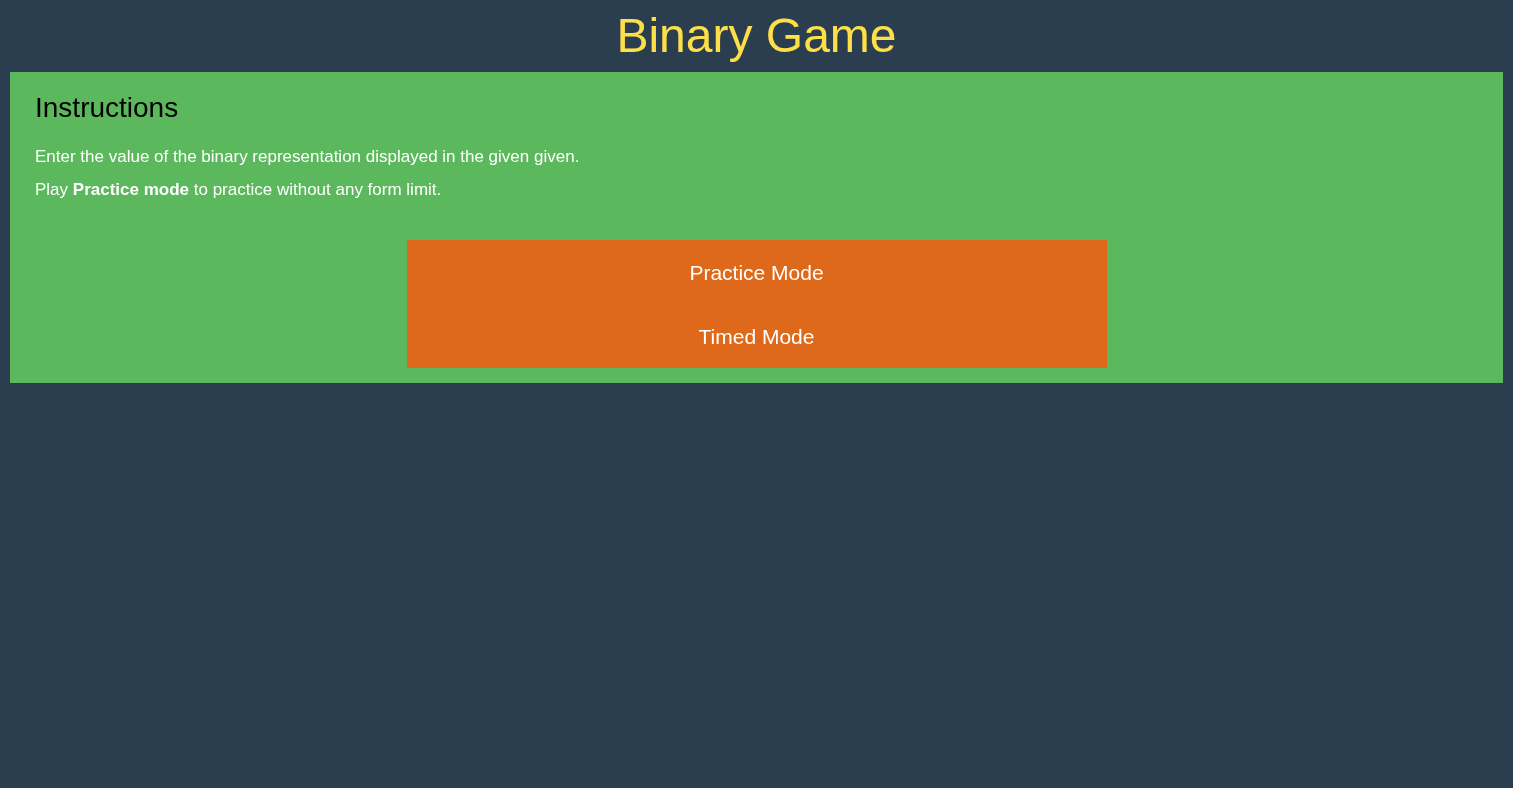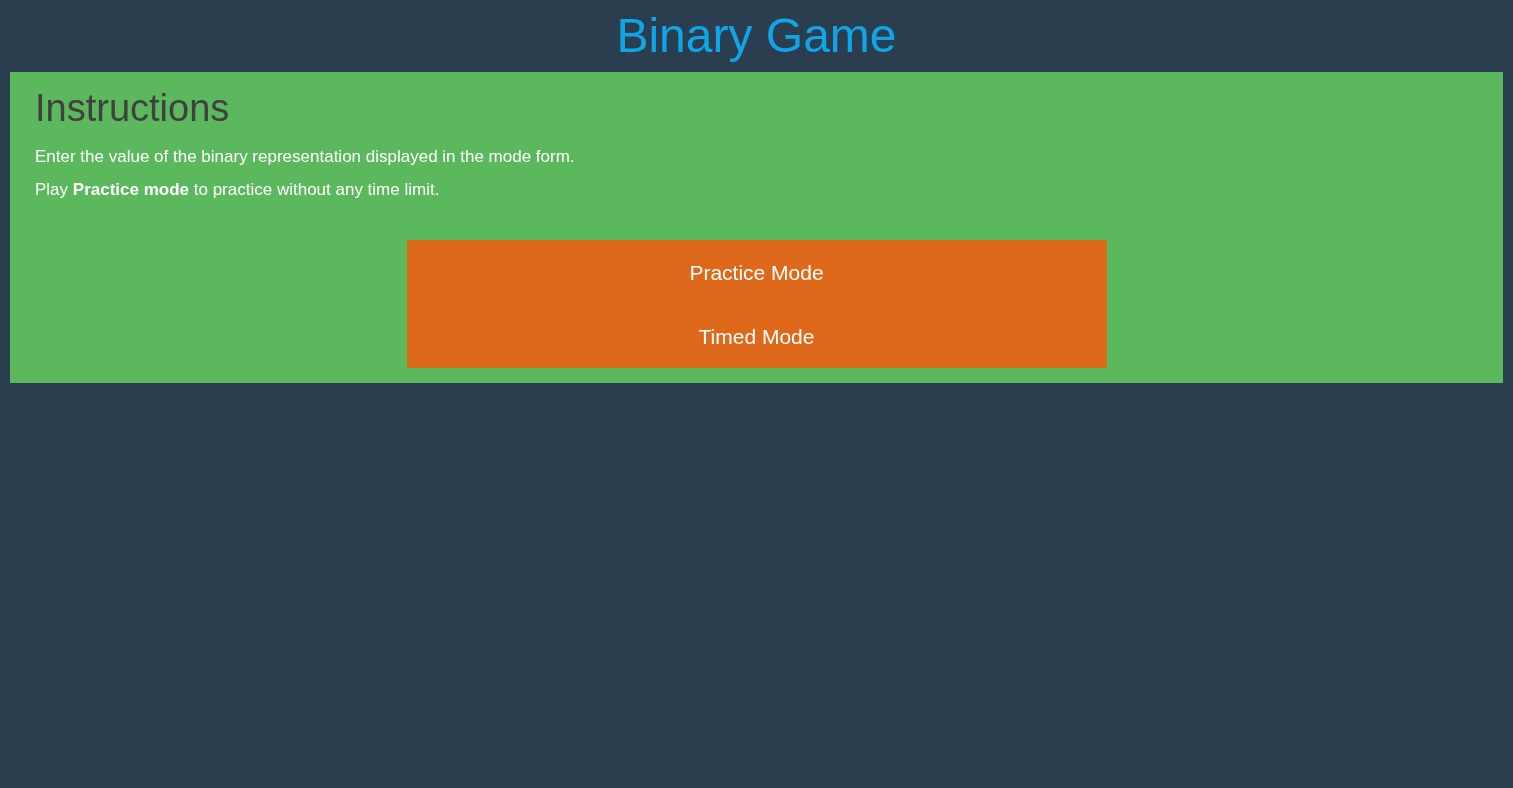--- a/index.html
+++ b/index.html
@@ -20,42 +20,42 @@
     height: 72px;
     background: #2b3e50;
     display: flex;
     align-items: center;
     justify-content: center;
   }
   .app-title {
     font-size: 48px;
     font-weight: 400;
     line-height: 48px;
-    color: #0ea5e9;
+    color: #fde047;
     letter-spacing: 0px;
     margin: 0;
     padding: 0;
     white-space: nowrap;
   }
 
   
   .instructions-panel {
     position: relative;
     margin: 0 10px 0 10px;
     width: 1493px;
     box-sizing: border-box;
     background: #5cb85c;
     padding: 18px 25px 15px 25px;
   }
 
   .instructions-heading {
-    font-size: 38px;
+    font-size: 28px;
     font-weight: 400;
     line-height: 36px;
-    color: #404040;
+    color: #000000;
     margin: 0 0 14px 0;
     padding: 0;
   }
 
   .instructions-body {
     margin: 0;
     padding: 0;
   }
   .instructions-line {
     font-size: 17px;
@@ -106,22 +106,22 @@
 
 <div class="header-bar">
   <h1 class="app-title">Binary Game</h1>
 </div>
 
 <div class="instructions-panel">
 
   <div class="instructions-heading">Instructions</div>
 
   <div class="instructions-body">
-    <div class="instructions-line"><span>Enter the value of the binary representation displayed in the mode form.</span></div>
-    <div class="instructions-line"><span>Play </span><b>Practice mode</b><span> to practice without any time limit.</span></div>
+    <div class="instructions-line"><span>Enter the value of the binary representation displayed in the given given.</span></div>
+    <div class="instructions-line"><span>Play </span><b>Practice mode</b><span> to practice without any form limit.</span></div>
   </div>
 
   <div class="mode-buttons">
     <button class="mode-button">Practice Mode</button>
     <button class="mode-button">Timed Mode</button>
   </div>
 
 </div>
 
 <div class="page-body"></div>

